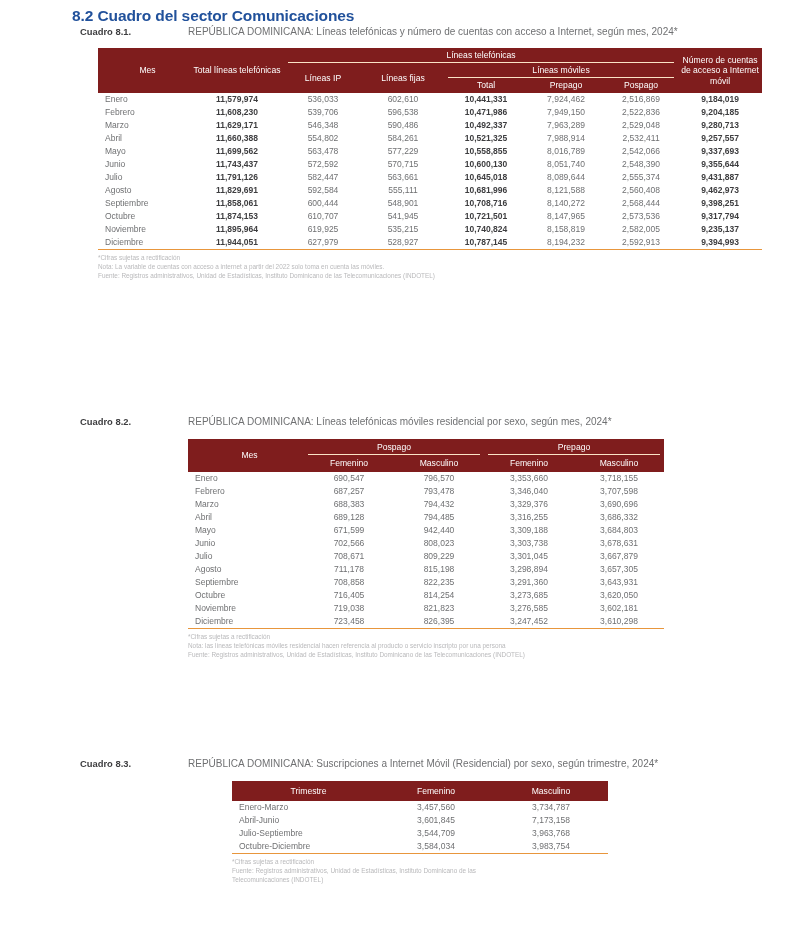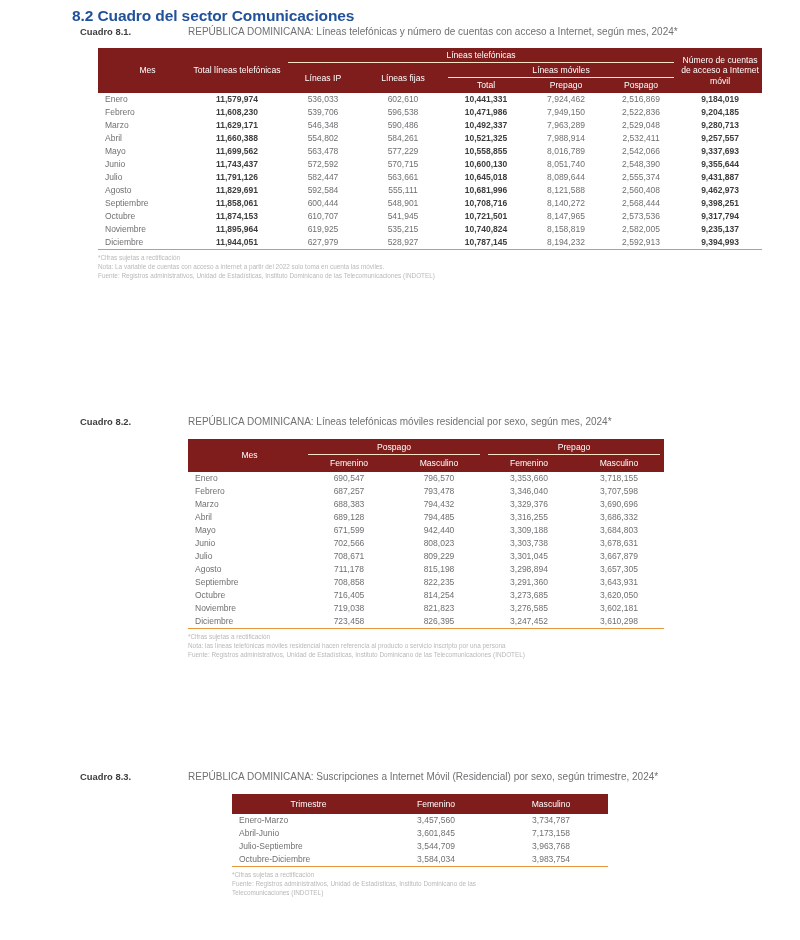--- a/index.html
+++ b/index.html
@@ -119,21 +119,21 @@
   #block-81 .caption-label { width: 96px; margin-left: 80px; }
   #block-81 table { margin-left: 98px; width: 648px; margin-top: 11px; }
 
   
   #block-82 { left: 0; top: 416px; width: 800px; }
   #block-82 .caption-label { width: 96px; margin-left: 80px; }
   #block-82 table { margin-left: 188px; width: 476px; margin-top: 12px; }
 
   
   #block-83 { left: 0; top: 758px; width: 800px; }
-  #block-83 .caption-label { width: 96px; margin-left: 80px; margin-top: 13px; }
+  #block-83 .caption-label { width: 96px; margin-left: 80px; }
   #block-83 table { margin-left: 232px; width: 376px; margin-top: 12px; }
 
   #block-82 .notes, #block-83 .notes { margin-left: 0; }
 </style>
 </head>
 <body>
 
 <div class="page">
 
   <div class="section-heading">8.2 Cuadro del sector Comunicaciones</div>

